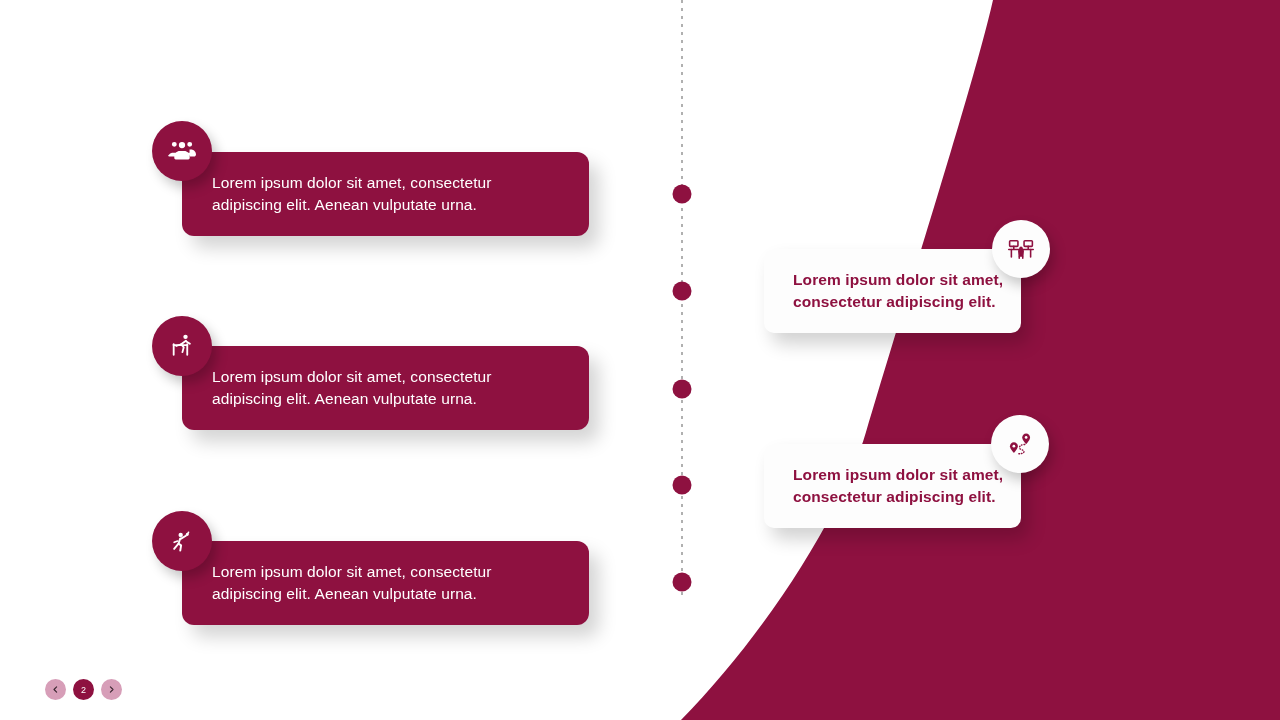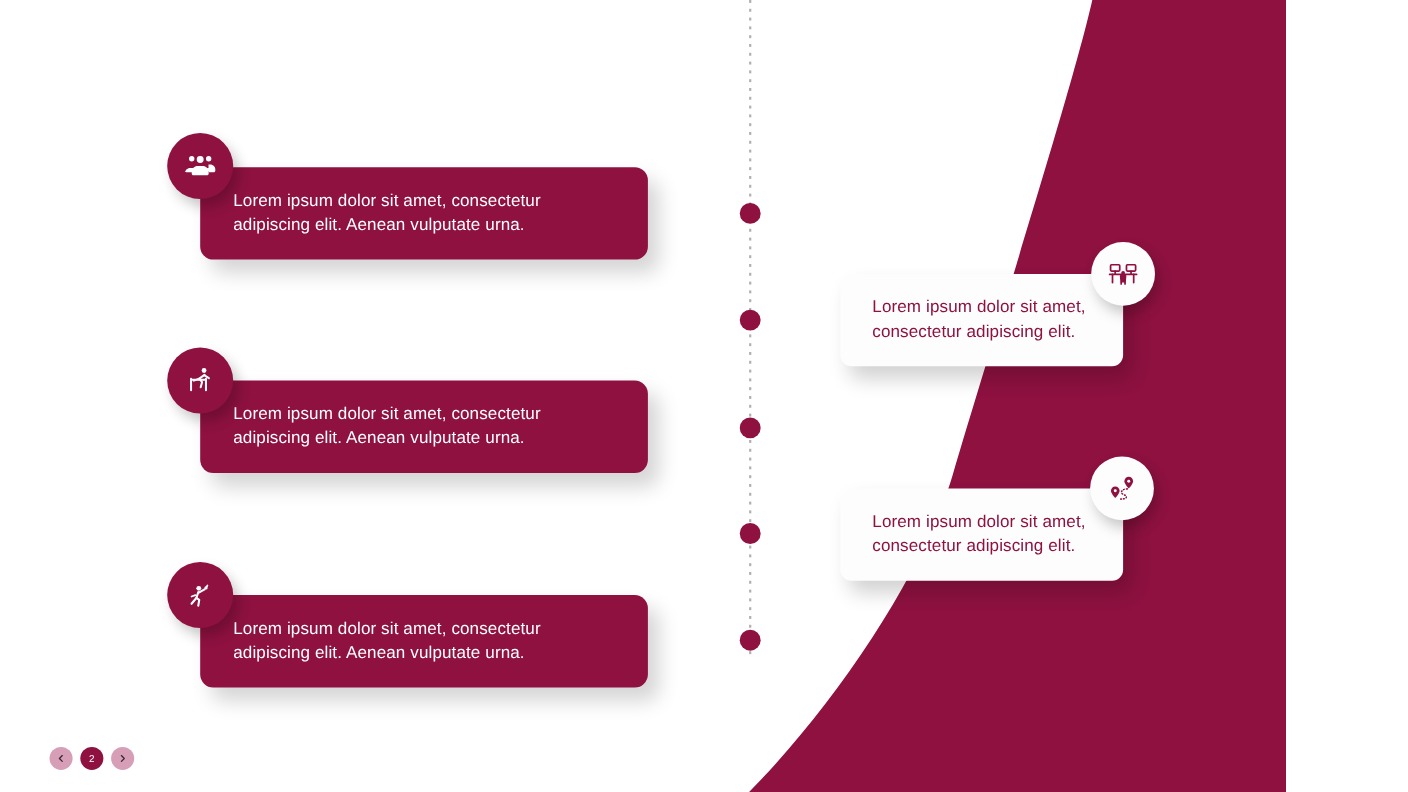--- a/index.html
+++ b/index.html
@@ -8,21 +8,21 @@
   html, body {
     width: 1280px;
     height: 720px;
     overflow: hidden;
     background: #ffffff;
     font-family: "Liberation Sans", sans-serif;
   }
 
   #slide {
     position: relative;
-    width: 1169px;
+    width: 1280px;
     height: 720px;
     background: #ffffff;
     overflow: hidden;
   }
 
   
   #bg-shape {
     position: absolute;
     inset: 0;
     width: 1280px;
@@ -101,20 +101,21 @@
     position: absolute;
     left: 764px;
     width: 257px;
     height: 84px;
     background: #fdfdfd;
     border-radius: 10px;
     box-shadow: 8px 11px 18px rgba(0, 0, 0, 0.18);
     display: flex;
     align-items: center;
     z-index: 4;
+    font-weight: bold;
   }
 
   .right-card-text {
     color: #8E1140;
     font-size: 15.5px;
     line-height: 22px;
     letter-spacing: 0.1px;
     padding-left: 29px;
     padding-right: 16px;
     white-space: pre-line;

